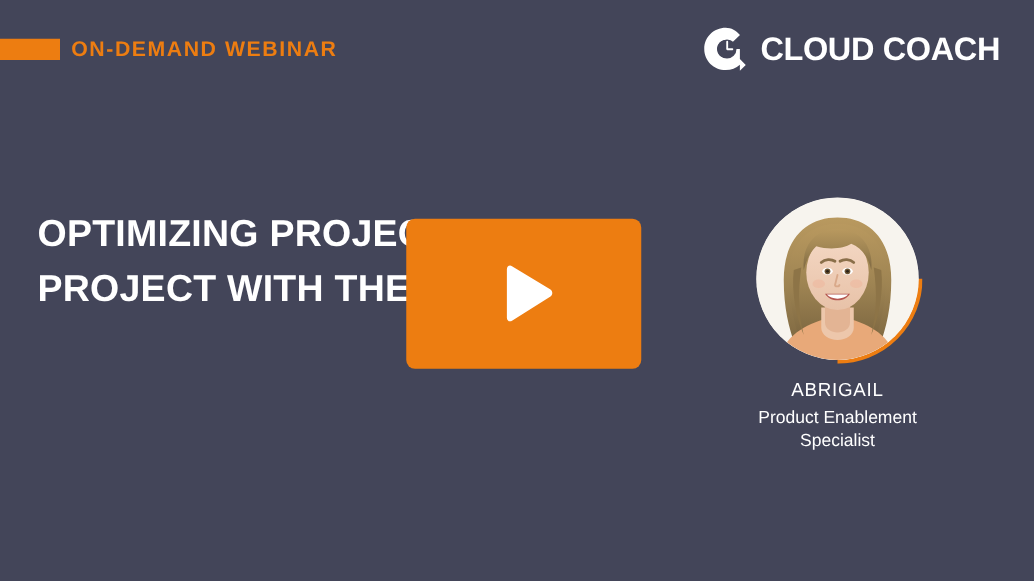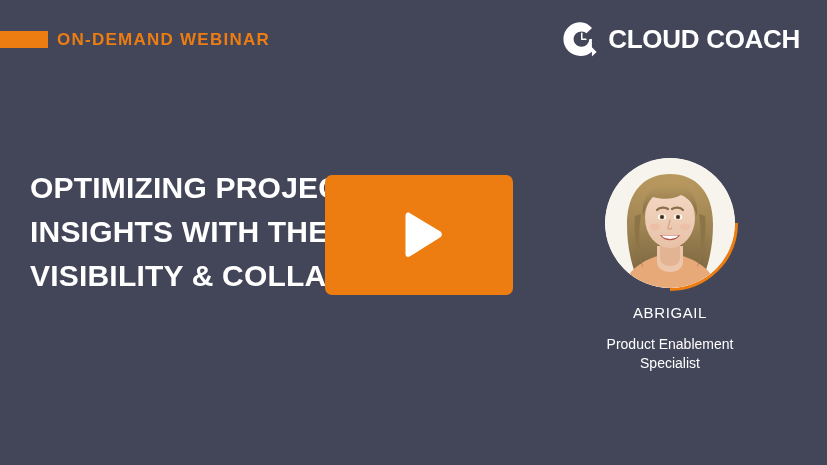--- a/index.html
+++ b/index.html
@@ -147,21 +147,21 @@
   }
   #speaker-name {
     margin-top: 12px;
     color: #ffffff;
     font-size: 15px;
     font-weight: normal;
     letter-spacing: 0.6px;
     line-height: 19px;
   }
   #speaker-role {
-    margin-top: 13px;
+    margin-top: 2px;
     color: #ffffff;
     font-size: 14px;
     font-weight: normal;
     line-height: 19px;
     text-align: center;
   }
 </style>
 </head>
 <body>
 
@@ -177,22 +177,21 @@
       <path d="M19.6 2.2 C9.9 2.2 2.4 9.7 2.4 19.1 C2.4 28.5 9.9 36 19.6 36 C24.0 36 27.9 34.4 30.9 31.7 L30.9 36.6 L35.6 31.9 L30.9 27.2 L30.9 31.7 C30.9 31.7 30.9 31.7 30.9 31.7 L30.9 19.1 L19.6 19.1 L19.6 26.3 C15.8 26.3 12.6 23.1 12.6 19.1 C12.6 15.1 15.8 11.9 19.6 11.9 C21.6 11.9 23.4 12.7 24.7 14.0 L31.0 8.0 C28.0 4.4 24.0 2.2 19.6 2.2 Z" fill="#ffffff"></path>
       <circle cx="20.6" cy="19.2" r="7.6" fill="#434559"></circle>
       <rect x="20.0" y="12.6" width="1.5" height="6.9" rx="0.7" fill="#ffffff"></rect>
       <rect x="20.2" y="18.6" width="5.4" height="1.5" rx="0.7" fill="#ffffff"></rect>
     </svg>
     <span id="brand-wordmark">CLOUD COACH</span>
   </div>
 
   <div id="title">
     <div class="title-line">OPTIMIZING PROJECT</div>
-    <div class="title-line">INSIGHTS WITH THE</div>
-    <div class="title-line">VISIBILITY &amp; COLLA</div>
+    <div class="title-line">PROJECT WITH THE</div>
   </div>
 
   <div id="play-button">
     <svg id="play-triangle" viewBox="0 0 44 46">
       <path d="M5.5 3.4 C5.5 1.0 7.6 -0.4 9.6 0.9 L40.4 19.6 C42.3 20.8 42.3 24.0 40.4 25.2 L9.6 44.6 C7.6 45.9 5.5 44.4 5.5 42.1 Z" fill="#ffffff"></path>
     </svg>
   </div>
 
   <div id="speaker">
     <div id="avatar-wrap">

